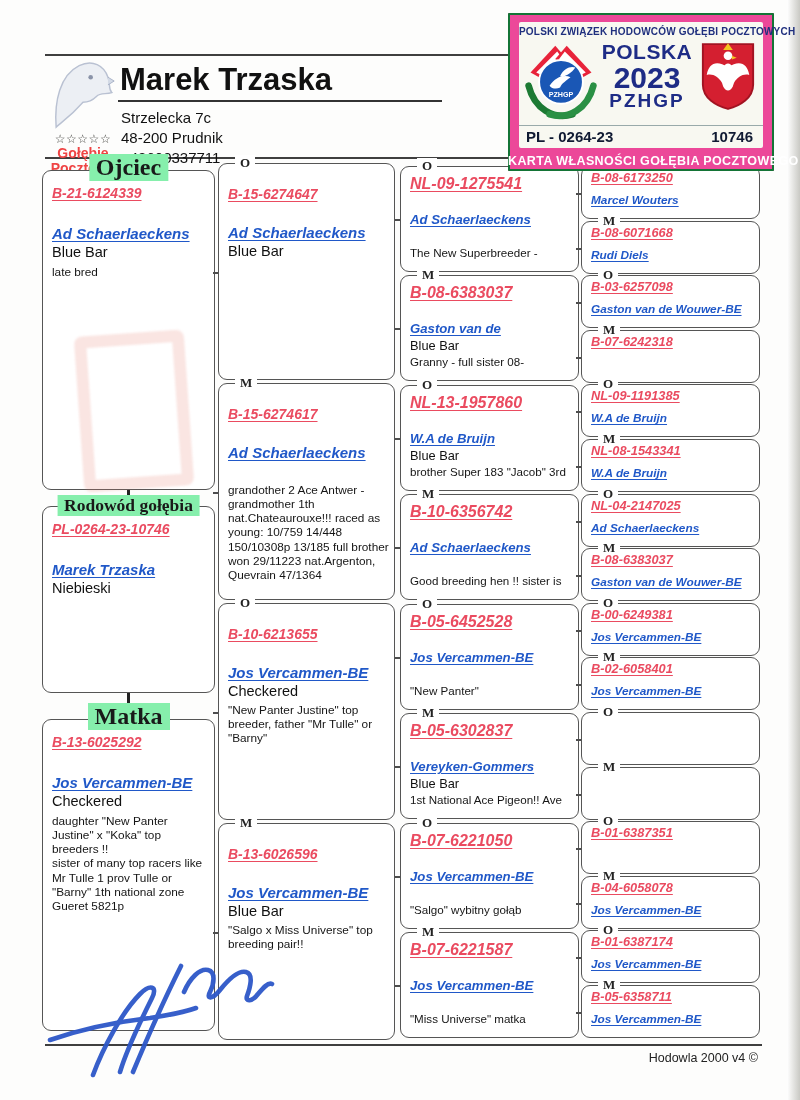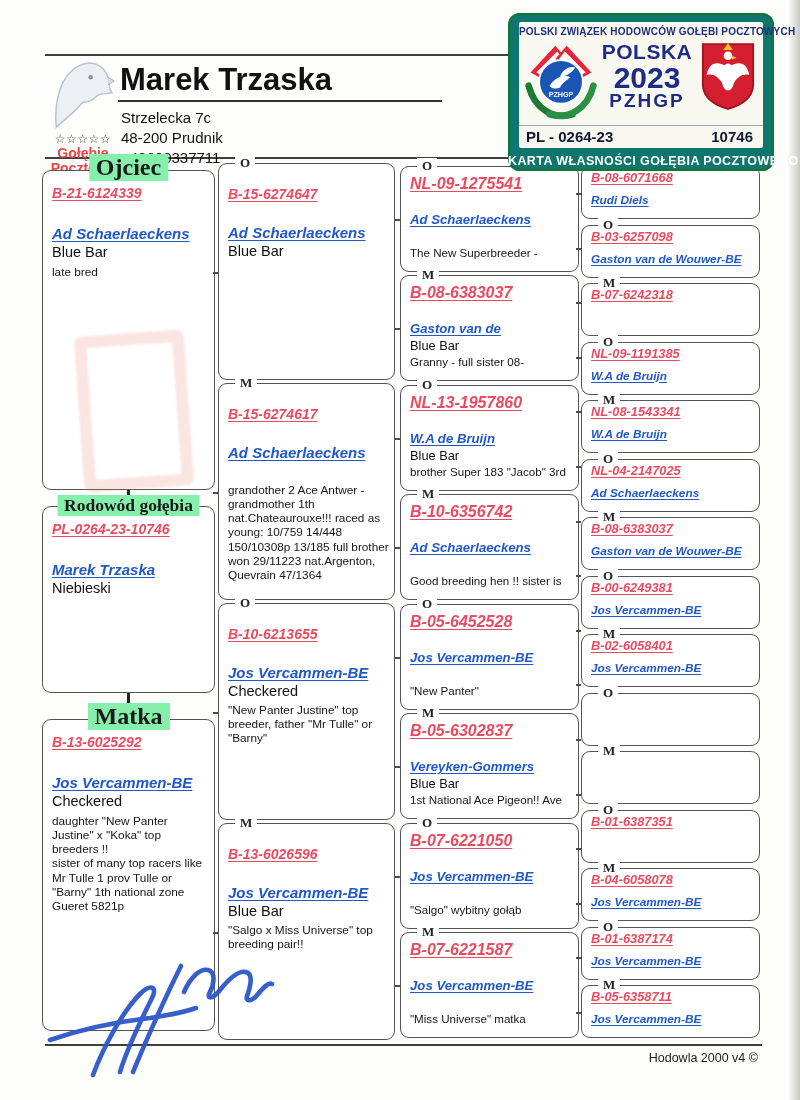--- a/index.html
+++ b/index.html
@@ -7,22 +7,22 @@
         font-family:"Liberation Sans",sans-serif;color:#1a1a1a;}
   .hr{position:absolute;background:#3f3f3f;height:2px;}
   
   #owner-name{position:absolute;left:118px;top:62px;font-size:31px;font-weight:700;color:#111;
       border-bottom:2.5px solid #333;padding:0 110px 2px 2px;}
   #owner-addr{position:absolute;left:121px;top:108px;font-size:15px;line-height:1.32;color:#111;}
   #logo{position:absolute;left:46px;top:58px;width:74px;text-align:center;}
   #logo .stars{font-size:12px;letter-spacing:.5px;color:#4a4a46;margin-top:-2px;}
   #logo .lg{font-weight:700;font-size:14px;color:#ef4444;line-height:1.05;}
   
-  #stamp{position:absolute;left:508px;top:13px;width:266px;height:158px;background:#0f766e;
-      border-radius:12px;z-index:5;box-shadow:0 0 0 2px #147436 inset;}
+  #stamp{position:absolute;left:508px;top:13px;width:266px;height:158px;background:#ec4899;
+      border-radius:1px;z-index:5;box-shadow:0 0 0 2px #147436 inset;}
   #stamp .card{position:absolute;left:11px;top:9px;right:11px;height:126px;background:#f8f8f1;
       border-radius:2px;}
   #stamp .title{font-size:10px;font-weight:700;color:#1f2f7e;text-align:center;margin-top:4px;
       letter-spacing:.2px;white-space:nowrap;}
   #stamp .mid{position:absolute;left:0;right:0;top:18px;height:86px;}
   #stamp .ctext{position:absolute;left:82px;top:2px;width:92px;text-align:center;color:#1e2c86;
       font-weight:700;line-height:.98;}
   #stamp .ctext .l1{font-size:21px;letter-spacing:.5px;}
   #stamp .ctext .l2{font-size:30px;}
   #stamp .ctext .l3{font-size:19px;letter-spacing:2px;}
@@ -252,20 +252,25 @@
       <div class="tick" style="top: 162px;"></div>
       <div class="tick" style="top: 272px;"></div>
       <div class="tick" style="top: 381px;"></div>
       <div class="tick" style="top: 491px;"></div>
       <div class="tick" style="top: 600px;"></div>
       <div class="tick" style="top: 710px;"></div>
       <div class="tick" style="top: 819px;"></div>
     </div>
   <div class="col gencol" id="col4">
       <div class="pbox g4">
+        <span class="om">O</span>
+        <div class="ring">B-08-6173250</div>
+        <div class="bname">Marcel Wouters</div>
+      </div>
+      <div class="pbox g4">
         <span class="om">M</span>
         <div class="ring">B-08-6071668</div>
         <div class="bname">Rudi Diels</div>
       </div>
       <div class="pbox g4">
         <span class="om">O</span>
         <div class="ring">B-03-6257098</div>
         <div class="bname">Gaston van de Wouwer-BE</div>
       </div>
       <div class="pbox g4">

